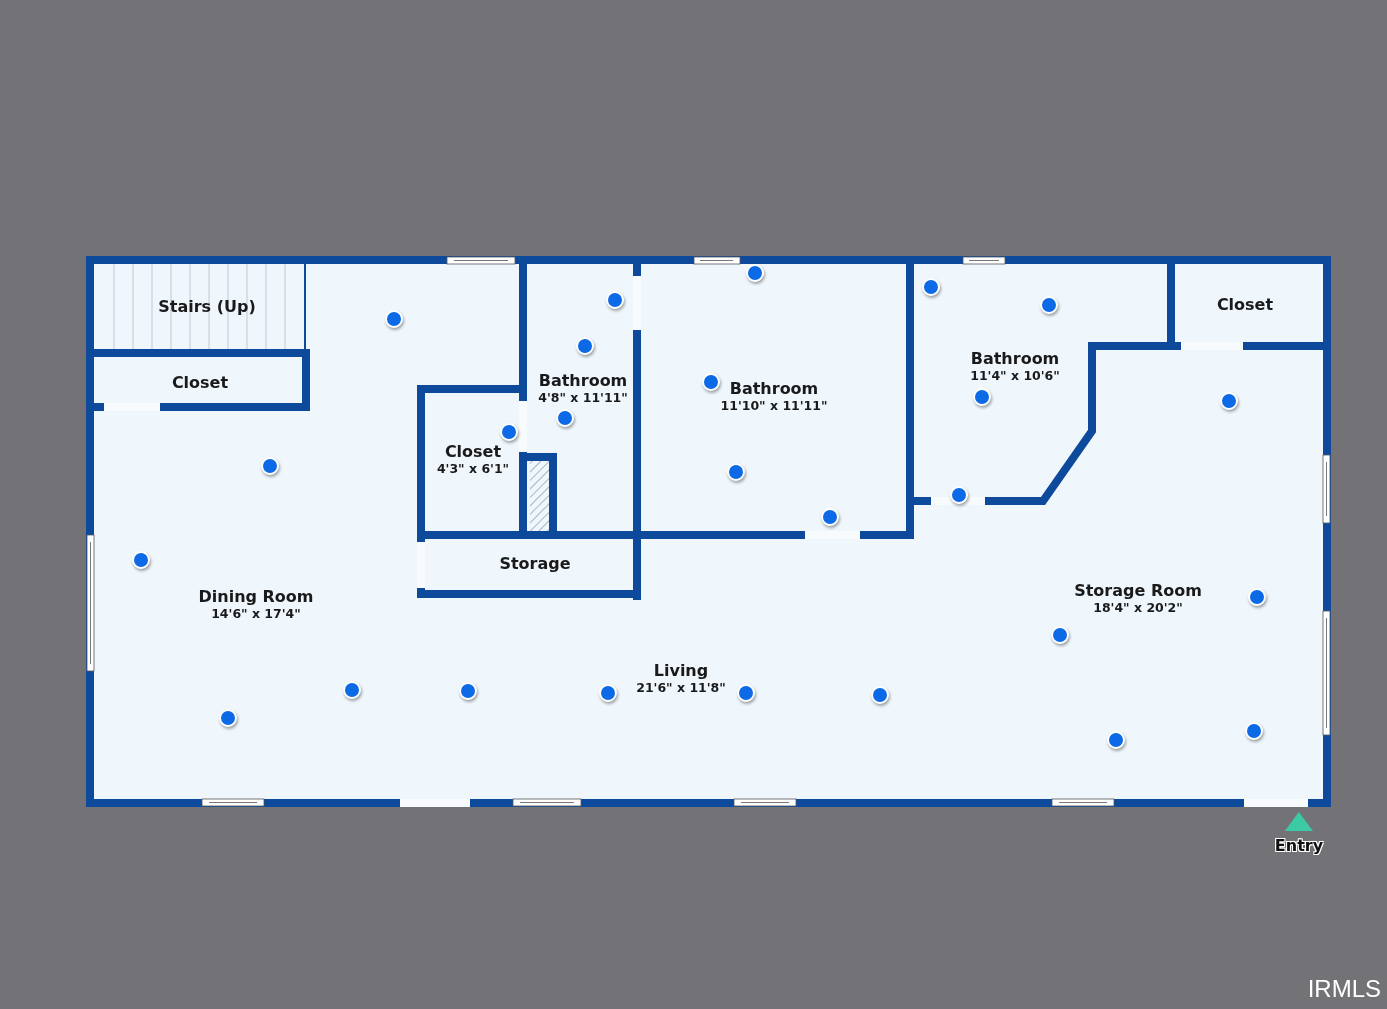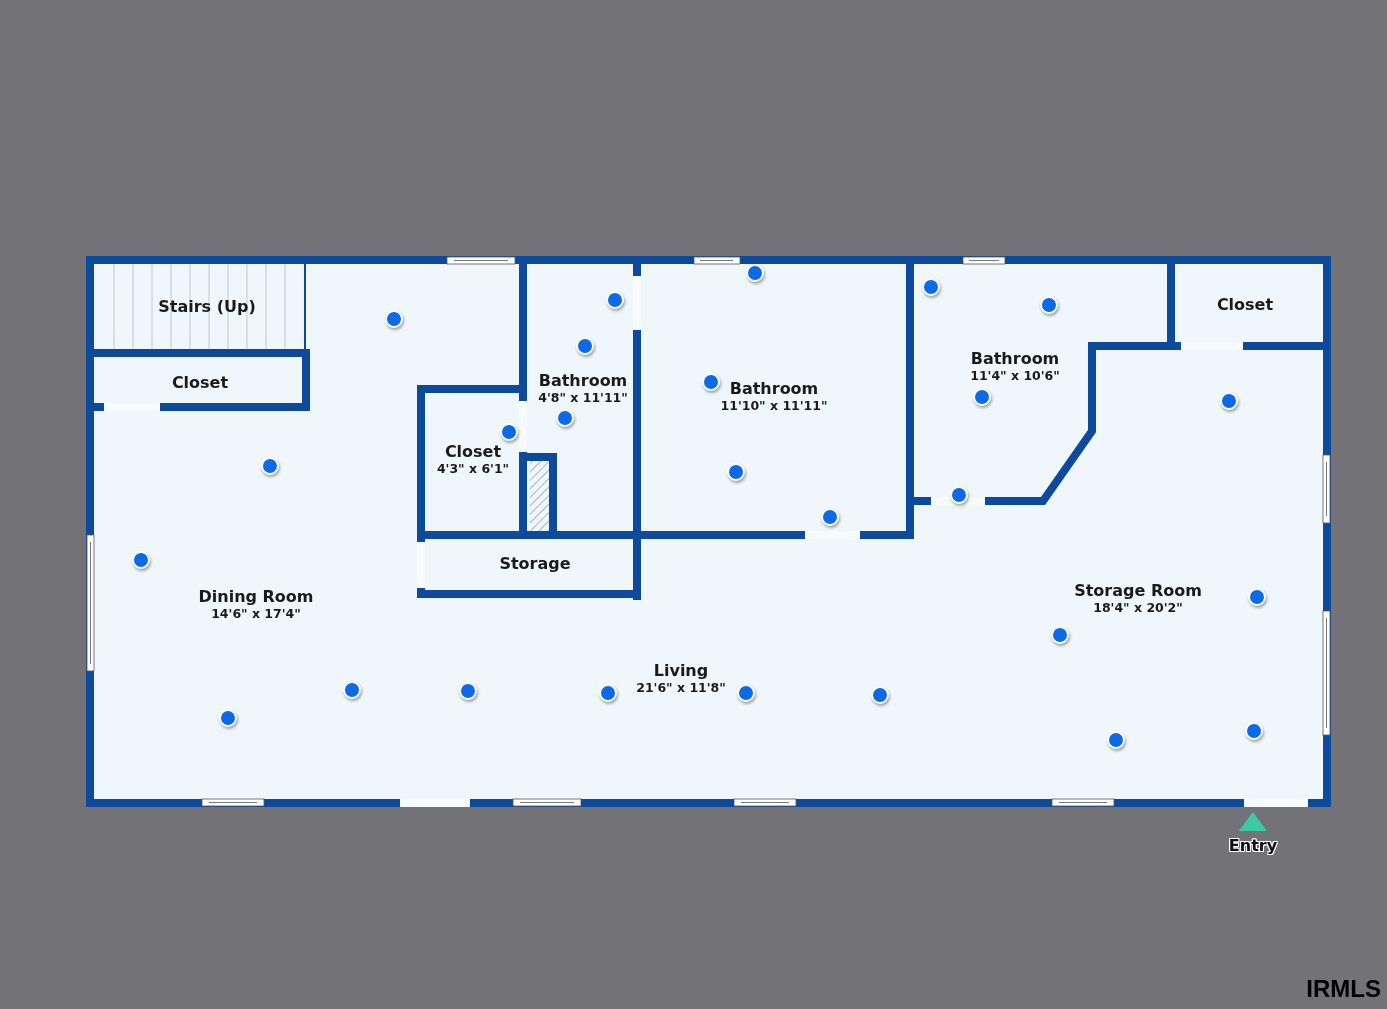--- a/index.html
+++ b/index.html
@@ -16,33 +16,33 @@
     pointer-events: auto;
   }
   .room-name { font-weight: bold; font-size: 16px; line-height: 19px; display: block; }
   .room-dim { font-weight: bold; font-size: 12.5px; line-height: 15px; display: block; }
   .pin {
     position: absolute; width: 14px; height: 14px; border-radius: 50%;
     background: #0d6ae6; border: 2px solid #ffffff;
     box-shadow: 1px 2px 3px rgba(0,0,0,0.35);
     transform: translate(-50%, -50%); cursor: pointer;
   }
-  .entry-wrap { position: absolute; left: 1253px; top: 812px; transform: translateX(-50%); text-align: center; }
+  .entry-wrap { position: absolute; left: 1299px; top: 812px; transform: translateX(-50%); text-align: center; }
   .entry-arrow {
     width: 0; height: 0; margin: 0 auto;
     border-left: 14px solid transparent; border-right: 14px solid transparent;
     border-bottom: 19px solid #3cc9a6;
   }
   .entry-label {
     display: block; margin-top: 5px; font-weight: bold; font-size: 16px; color: #111;
     text-shadow: -1px -1px 0 #fff, 1px -1px 0 #fff, -1px 1px 0 #fff, 1px 1px 0 #fff, 0 1px 0 #fff, 0 -1px 0 #fff;
   }
   .watermark {
-    position: absolute; right: 6px; bottom: 6px; font-weight: bold; font-size: 24px;
-    color: #000000; letter-spacing: 0px; font-family: "Liberation Sans", sans-serif;
+    position: absolute; right: 6px; bottom: 6px; font-weight: normal; font-size: 24px;
+    color: #ffffff; letter-spacing: 0px; font-family: "Liberation Sans", sans-serif;
   }
 </style>
 </head>
 <body>
 
 <svg id="plan" viewBox="0 0 1387 1009" xmlns="http://www.w3.org/2000/svg">
   <defs>
     <pattern id="hatch" width="6" height="6" patternUnits="userSpaceOnUse" patternTransform="rotate(45)">
       <rect width="6" height="6" fill="#eff7fc"></rect>
       <line x1="0" y1="0" x2="0" y2="6" stroke="#a9b6c4" stroke-width="2"></line>

